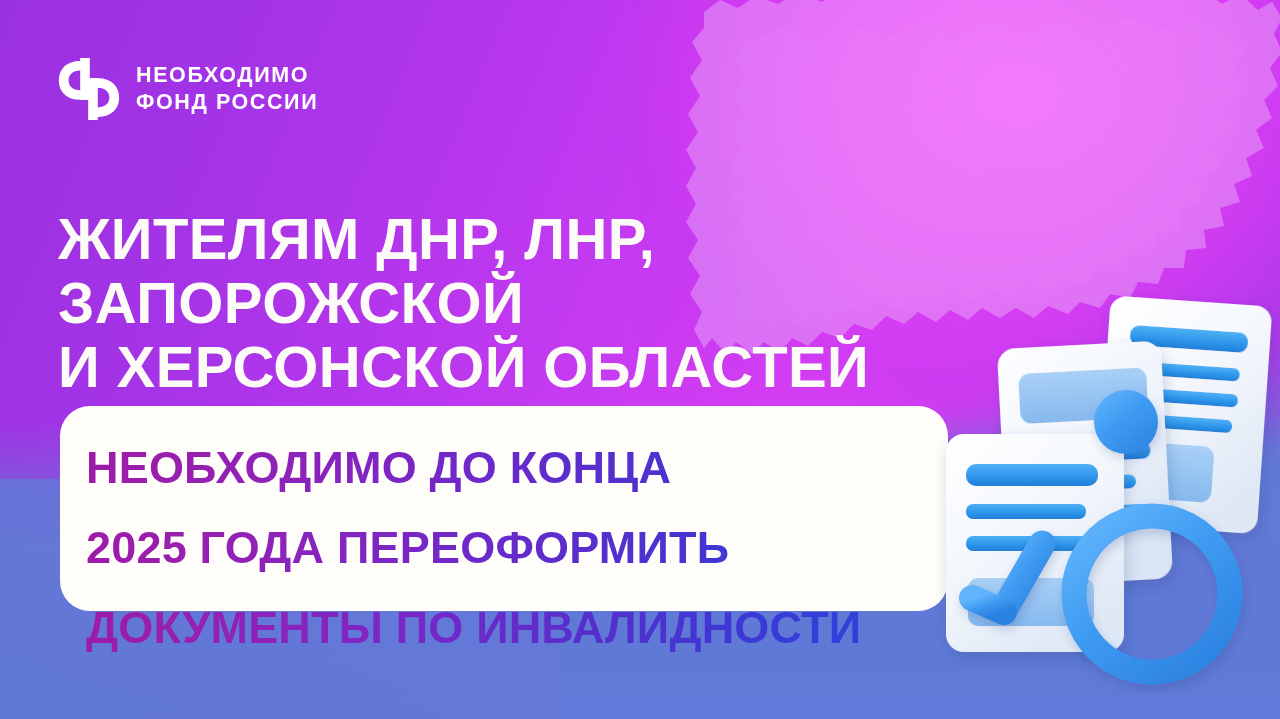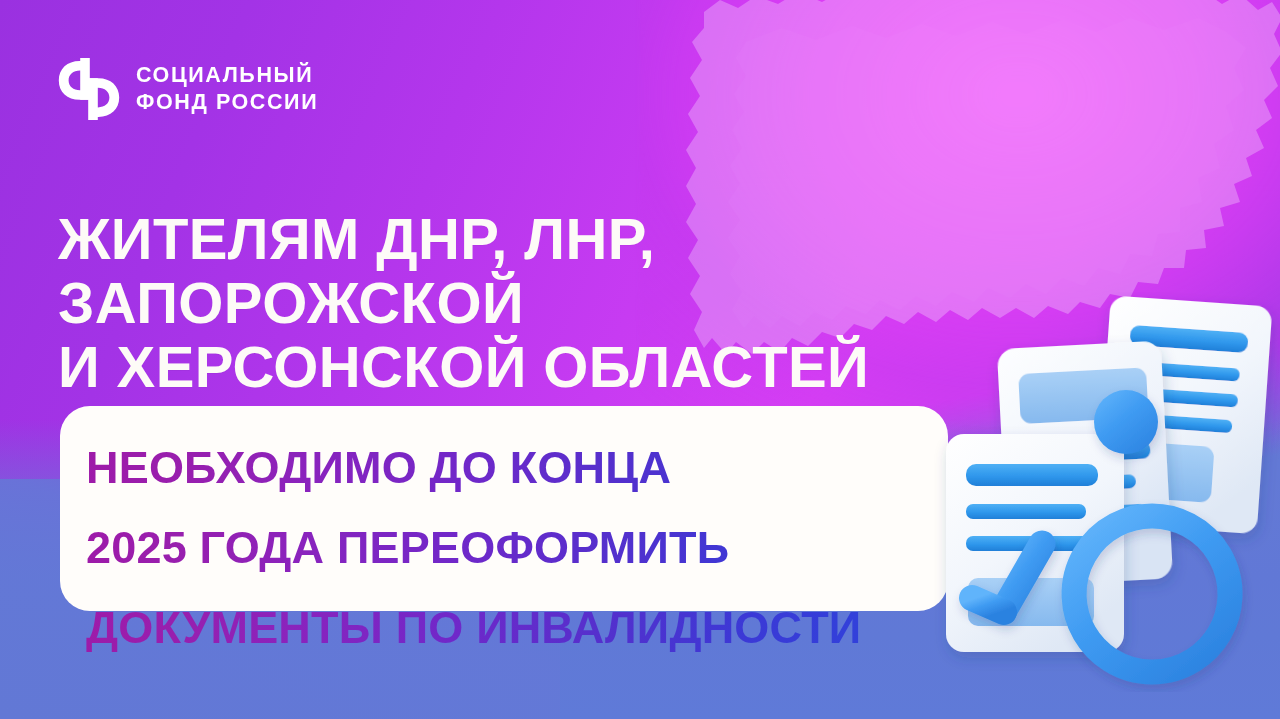--- a/index.html
+++ b/index.html
@@ -190,21 +190,21 @@
 
           <path d="M31.0,20.2 L40.4,20.2 C52.8,20.2 61.2,28.0 61.2,39.6
                    C61.2,51.2 52.8,59.0 40.4,59.0 L31.5,59.0 L31.5,49.4
                    L40.0,49.4 C46.8,49.4 51.4,45.4 51.4,39.6
                    C51.4,33.8 46.8,29.8 40.0,29.8 L31.0,29.8 Z"></path>
 
           <path d="M30.2,20.2 L39.8,20.2 L39.8,62 L30.2,62 Z"></path>
         </g>
       </svg>
     </span>
-    <span class="logo-text">СОЦИАЛЬНЫЙ
+    <span class="logo-text">НЕОБХОДИМО
 ФОНД РОССИИ</span>
   </div>
 
   <h1 class="headline">ЖИТЕЛЯМ ДНР, ЛНР,
 ЗАПОРОЖСКОЙ
 И ХЕРСОНСКОЙ ОБЛАСТЕЙ</h1>
 
   <div class="card">
     <div class="card-text">НЕОБХОДИМО ДО КОНЦА
 2025 ГОДА ПЕРЕОФОРМИТЬ

